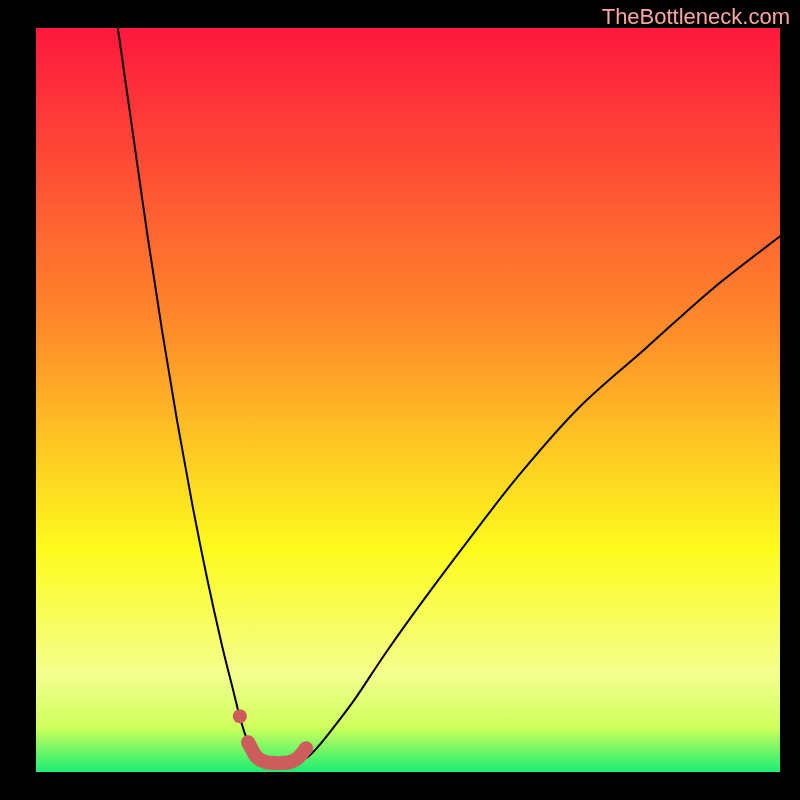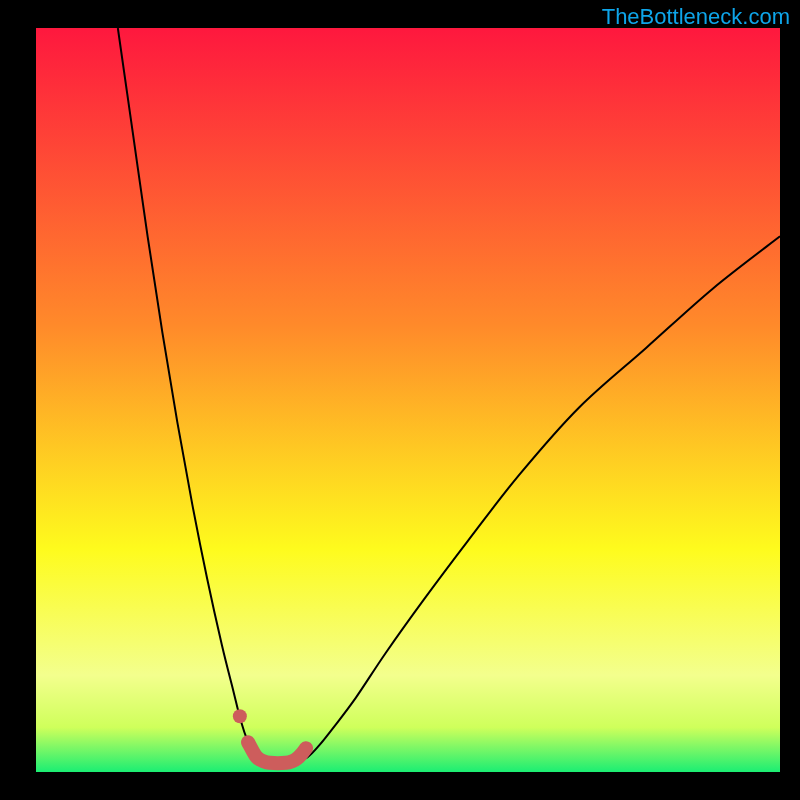--- a/index.html
+++ b/index.html
@@ -12,21 +12,21 @@
   }
   .container {
     position: relative;
     width: 800px;
     height: 800px;
   }
   .watermark {
     position: absolute;
     top: 4px;
     right: 10px;
-    color: #0ea5e9;
+    color: #fca5a5;
     font-family: Arial, Helvetica, sans-serif;
     font-size: 22px;
     font-weight: 500;
     z-index: 10;
   }
   .plot-area {
     position: absolute;
     left: 36px;
     top: 28px;
     width: 744px;

